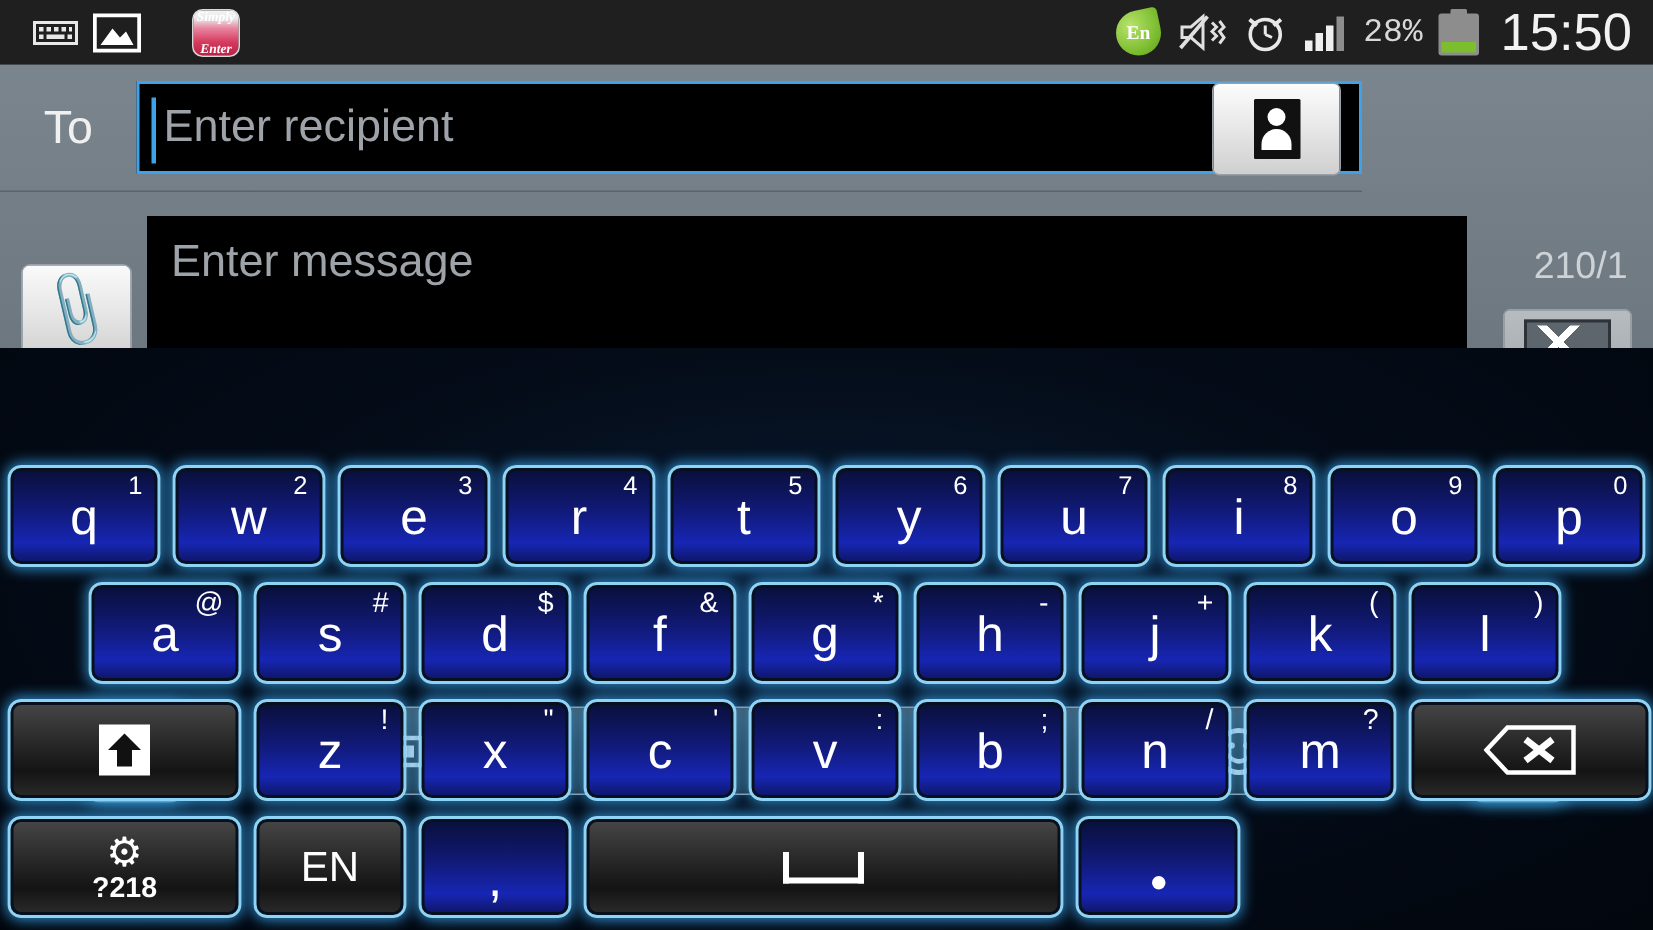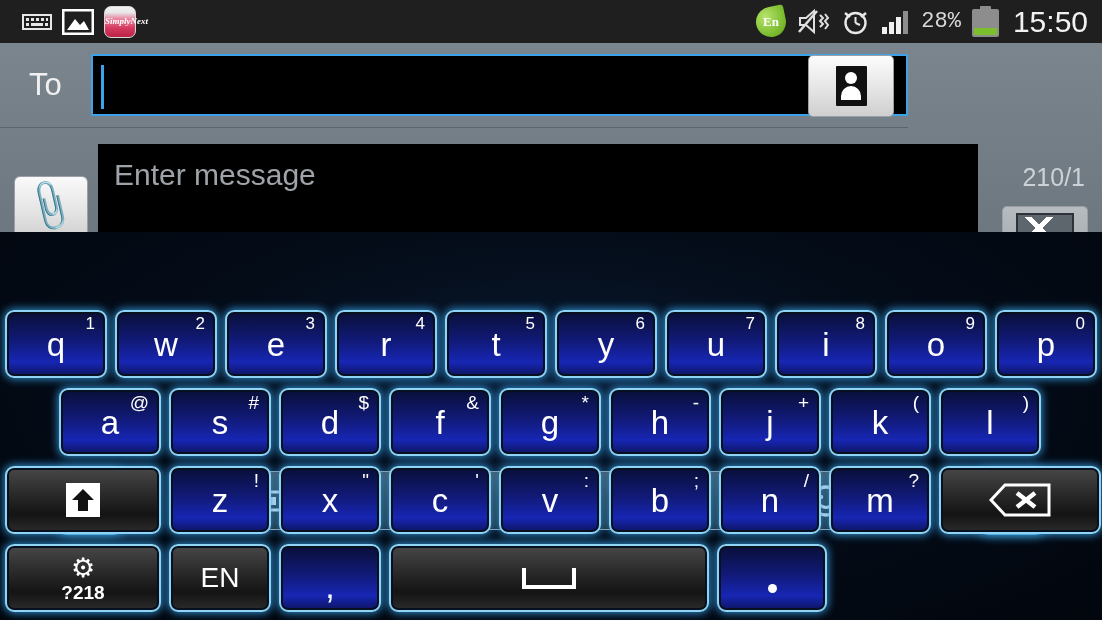--- a/index.html
+++ b/index.html
@@ -7,30 +7,30 @@
   #screen{position:relative;width:1102px;height:620px;overflow:hidden;}
 
   
   .statusbar{position:absolute;left:0;top:0;width:1102px;height:43px;background:#1f1f1f;
              display:flex;align-items:center;}
   .sb-left{display:flex;align-items:center;gap:10px;padding-left:22px;}
   .sb-right{margin-left:auto;display:flex;align-items:center;gap:11px;padding-right:14px;}
   .sb-ico{display:flex;align-items:center;justify-content:center;}
   .simply-pink{width:30px;height:30px;border-radius:7px;
       background:linear-gradient(180deg,#f3f3f3 0%,#e8e8e8 18%,#e8849f 40%,#d63a5e 70%,#b92347 100%);
-      border:1px solid #d8d8d8;display:flex;align-items:center;
-      justify-content:space-between;line-height:0.92;}
+      border:1px solid #d8d8d8;display:flex;flex-direction:column;align-items:center;
+      justify-content:space-between;line-height:0.92;margin-left:24px;}
   .sp-t{font-size:9px;color:#fff;font-weight:bold;font-style:italic;font-family:"Liberation Serif",serif;}
   .en-badge{width:30px;height:30px;border-radius:50% 10% 50% 50%;
       background:radial-gradient(circle at 35% 30%,#b7e36a,#76b82a 70%,#5d9a1e);
       display:flex;align-items:center;justify-content:center;transform:rotate(-12deg);}
   .en-badge span{font-size:13px;font-weight:bold;color:#ffffff;transform:rotate(12deg);
       font-family:"Liberation Serif",serif;}
   .batt-pct{font-size:22px;color:#d8d8d8;letter-spacing:0px;font-family:Liberation Mono, monospace;}
-  .clock{font-size:30px;color:#f2f2f2;letter-spacing:0px;padding-left:3px;}
+  .clock{font-size:35px;color:#f2f2f2;letter-spacing:0px;padding-left:3px;}
   .batt{width:27px;height:31px;position:relative;}
   .batt-body{position:absolute;left:0;top:3px;width:27px;height:28px;background:#8d8d8d;border-radius:2px;}
   .batt-cap{position:absolute;left:8px;top:0px;width:11px;height:4px;background:#8d8d8d;border-radius:1px;}
   .batt-fill{position:absolute;left:2px;bottom:2px;width:23px;height:7px;background:#7dbe2e;}
 
   
   .compose{position:absolute;left:0;top:43px;width:1102px;height:192px;
            background:linear-gradient(180deg,#7b858e 0%,#6d777f 100%);}
   .to-row{position:absolute;left:0;top:0;width:908px;height:84px;
           border-bottom:1px solid #5b646c;display:flex;align-items:center;}
@@ -132,21 +132,21 @@
         </svg>
       </span>
       <span class="sb-ico">
         <svg width="32" height="26" viewBox="0 0 32 26">
           <rect x="1" y="1" width="30" height="24" fill="none" stroke="#ffffff" stroke-width="3"></rect>
           <polygon points="5,21 13,10 18,16 22,12 27,21" fill="#ffffff"></polygon>
         </svg>
       </span>
       <span class="simply-pink">
         <span class="sp-t">Simply</span>
-        <span class="sp-t">Next</span>
+        <span class="sp-t">Enter</span>
       </span>
     </div>
 
     <div class="sb-right">
       <span class="en-badge">
         <span>En</span>
       </span>
       <span class="sb-ico">
         <svg width="33" height="27" viewBox="0 0 33 27">
           <polygon points="3,10 9,10 17,3 17,24 9,17 3,17" fill="none" stroke="#e0e0e0" stroke-width="2"></polygon>
@@ -181,20 +181,21 @@
       <span class="clock">15:50</span>
     </div>
   </div>
 
   <div class="compose">
 
     <div class="to-row">
       <div class="to-label">To</div>
       <div class="to-field">
         <span class="caret"></span>
+        <span class="to-ph">Enter recipient</span>
       </div>
       <div class="contact-btn">
         <span class="contact-glyph"></span>
       </div>
     </div>
 
     <div class="msg-row">
       <div class="attach-btn">
         <span class="clip">📎</span>
       </div>

